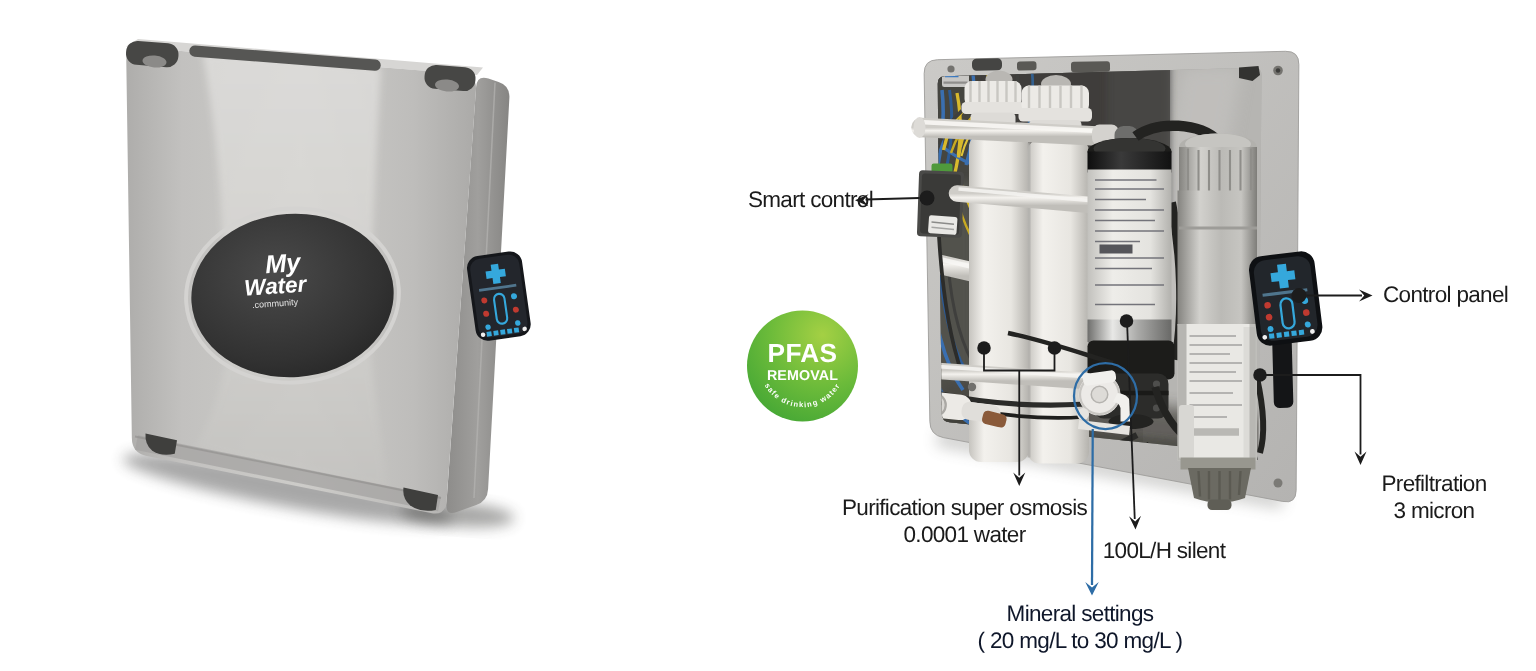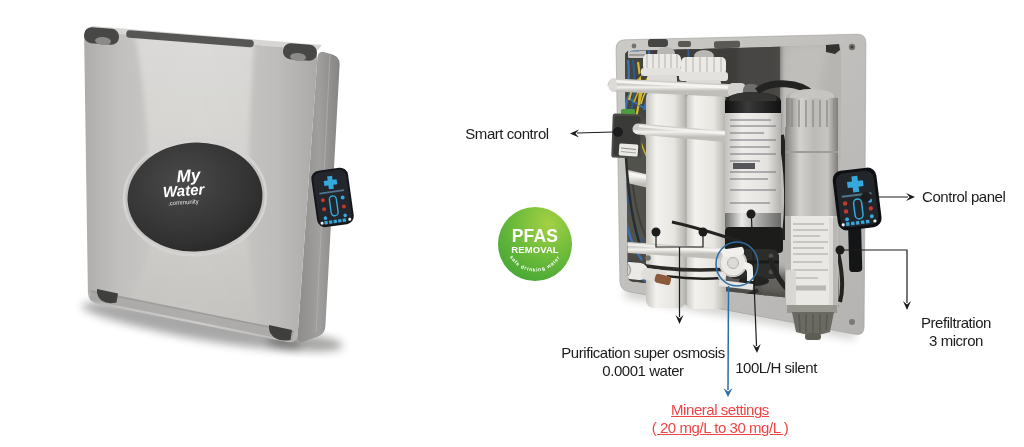--- a/index.html
+++ b/index.html
@@ -4,21 +4,21 @@
 <style>
   html,body{margin:0;padding:0;}
   body{width:1024px;height:447px;background:#ffffff;overflow:hidden;
        font-family:"Liberation Sans",sans-serif;}
   #stage{position:relative;width:1024px;height:447px;background:#ffffff;}
   svg{display:block;}
   .figure{position:absolute;}
   .label{position:absolute;color:#1b1b1b;font-size:15px;line-height:18px;
          text-align:center;letter-spacing:-0.45px;}
   .label .ln{display:block;}
-  .label.blue{color:#ef4444;text-decoration:underline;}
+  .label.blue{color:#0f172a;}
   .label.left-align{text-align:left;}
 </style>
 </head>
 <body>
 <div id="stage">
 
   <svg class="figure" style="left:40px;top:0px;" width="340" height="400" viewBox="40 0 340 400" aria-hidden="true">
     <defs>
       <linearGradient id="gFront" x1="0" y1="0" x2="1" y2="0">
         <stop offset="0" stop-color="#aeadab"></stop>
@@ -476,29 +476,29 @@
       </g>
     </g>
 
     <g stroke="#2e6da6" stroke-width="1.5" fill="none">
       <ellipse cx="737" cy="264" rx="21" ry="22"></ellipse>
       <line x1="728.5" y1="286" x2="728" y2="390"></line>
       <path d="M 728,397 l -4.5,-9 l 4.5,3.6 l 4.5,-3.6 z" stroke="none" fill="#2e6da6"></path>
     </g>
   </svg>
 
-  <div class="label" style="left:432px;top:125px;width:150px;">
+  <div class="label" style="left:432px;top:125px;width:150px;text-align:right;">
     <span class="ln">Smart control</span>
   </div>
 
   <div class="label left-align" style="left:922px;top:188px;width:110px;">
     <span class="ln">Control panel</span>
   </div>
 
-  <div class="label" style="left:553px;top:330px;width:180px;margin-top:14px;">
+  <div class="label" style="left:553px;top:330px;width:180px;">
     <span class="ln">Purification super osmosis</span>
     <span class="ln">0.0001 water</span>
   </div>
 
   <div class="label" style="left:706px;top:359px;width:140px;">
     <span class="ln">100L/H silent</span>
   </div>
 
   <div class="label" style="left:896px;top:314px;width:120px;">
     <span class="ln">Prefiltration</span>

